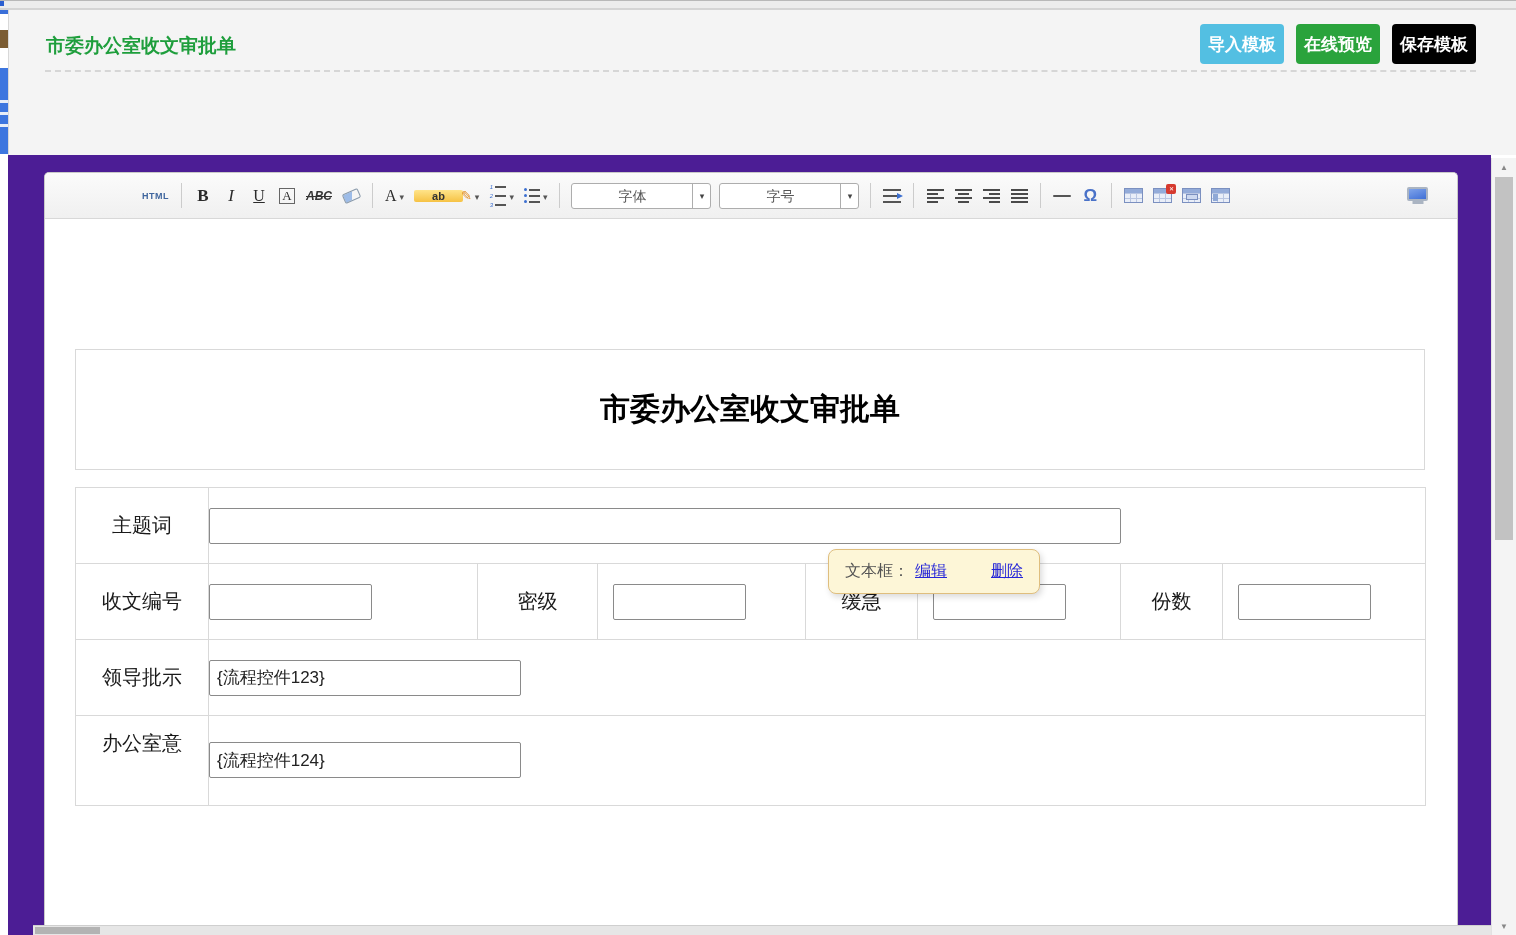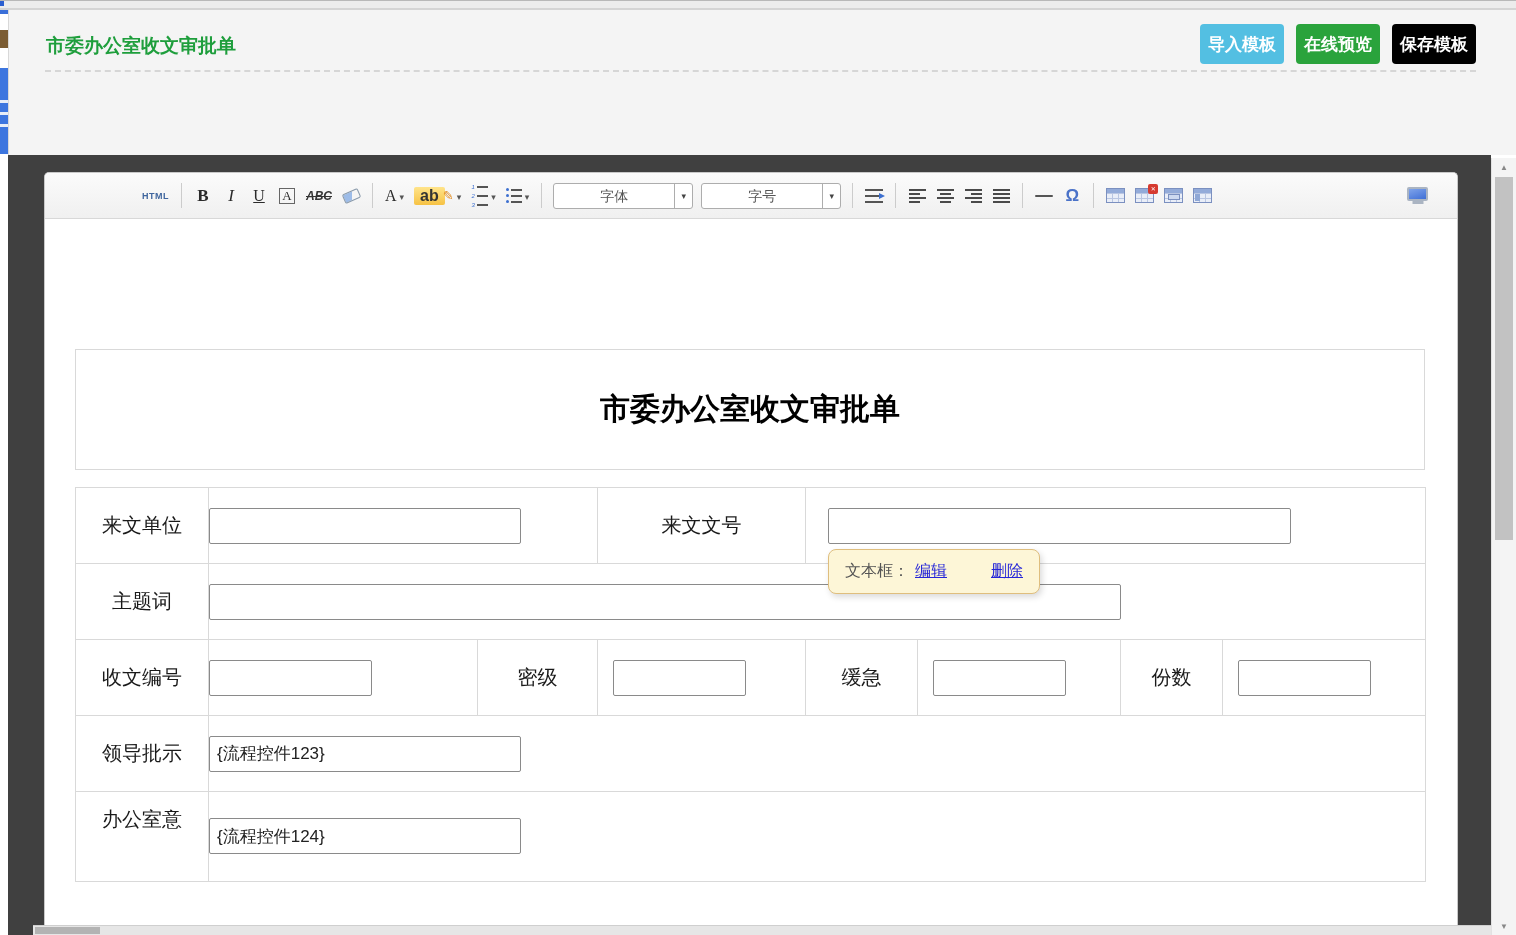--- a/index.html
+++ b/index.html
@@ -28,38 +28,38 @@
   .action-preview { background:#2aa33c; }
   .action-save    { background:#000000; }
   .header-divider { position:absolute; left:36px; right:40px; top:60px; border-top:2px dashed #d6d6d6; }
   .header-controls { position:absolute; left:37px; top:84px; display:flex; gap:12px; }
   .ctrl { border:none; border-radius:4px; color:#fff; font-weight:bold; font-size:17px;
           height:44px; cursor:pointer; font-family:inherit; }
   .ctrl.light-blue { background:#53bfe2; padding:0 24px; }
   .ctrl.blue       { background:#3c76dd; padding:0 22px; }
 
   
-  .content { position:absolute; left:8px; top:155px; right:25px; bottom:0; background:#404040; }
+  .content { position:absolute; left:8px; top:155px; right:25px; bottom:0; background:#4c1d95; }
   .editor-panel { position:absolute; left:36px; top:17px; width:1414px; bottom:0;
                   border:1px solid #c9c9c9; border-bottom:none; border-radius:5px 5px 0 0; background:#fff; }
   .toolbar { height:46px; display:flex; align-items:center; padding:0 14px 0 92px;
              background:linear-gradient(#fbfbfb,#f0f0f0); border-bottom:1px solid #d8d8d8;
              border-radius:4px 4px 0 0; }
   .tb { display:flex; align-items:center; justify-content:center; min-width:24px; height:28px;
         background:transparent; border:none; padding:0 3px; margin:0 2px; cursor:pointer; font-family:inherit; }
   .tbsep { width:1px; height:25px; background:#ccc; margin:0 7px; flex:none; }
   .html-txt { font-size:9px; font-weight:bold; color:#40669e; letter-spacing:.5px; }
   .g-serif { font-family:"Liberation Serif", serif; color:#2b2b2b; }
   .g-b { font-size:17px; font-weight:bold; }
   .g-i { font-size:17px; font-style:italic; }
   .g-u { font-size:16px; text-decoration:underline; }
   .g-box { font-size:13px; border:1px solid #666; padding:0 2px; line-height:14px; }
   .g-strike { font-size:12px; font-weight:bold; text-decoration:line-through; color:#333;font-style:italic; }
   .g-a { font-size:16px; }
-  .g-hl { font-size:16px; font-weight:bold; color:#333; padding:0 6px;
+  .g-hl { font-size:11px; font-weight:bold; color:#333; padding:0 18px;
           background:linear-gradient(#ffe48a,#f6c244); border-radius:2px; }
   .pencil::after { content:"✎"; color:#e08a1e; font-size:13px; margin-left:-2px; }
   .caret::after { content:"▾"; font-size:9px; color:#555; margin-left:3px; }
   .eraser { width:17px; height:10px; border:1px solid #8899aa; border-radius:2px;
             background:linear-gradient(115deg,#9dbce8 55%,#f5f5f5 55%); transform:rotate(-24deg); }
   .icon-ol, .icon-ul { display:flex; flex-direction:column; gap:3px; }
   .icon-ol .r, .icon-ul .r { display:flex; align-items:center; gap:2px; }
   .icon-ol .r::before { content:attr(data-n); font-size:6px; line-height:6px; color:#3c6fd0; width:4px; }
   .icon-ul .r::before { content:""; width:3px; height:3px; border-radius:50%; background:#3c6fd0; }
   .icon-ol .r::after, .icon-ul .r::after { content:""; width:11px; height:2px; background:#555; }
@@ -299,30 +299,20 @@
             <col style="width:133px">
               <col style="width:269px">
               <col style="width:120px">
               <col style="width:208px">
             <col style="width:112px">
               <col style="width:203px">
               <col style="width:102px">
               <col style="width:203px">
           </colgroup>
           <tbody>
-              <tr>
-            <td class="lab">来文单位</td>
-            <td class="in" colspan="2">
-                  <input class="inp w312" value="" style="">
-                </td>
-            <td class="lab">来文文号</td>
-            <td class="in2" colspan="4">
-                  <input class="inp w463" value="" style="">
-                </td>
-          </tr>
           <tr>
             <td class="lab">主题词</td>
             <td class="in" colspan="7">
                   <input class="inp w912" value="" style="">
                 </td>
           </tr>
           <tr>
             <td class="lab">收文编号</td>
             <td class="in">
                   <input class="inp w163" value="" style="">

